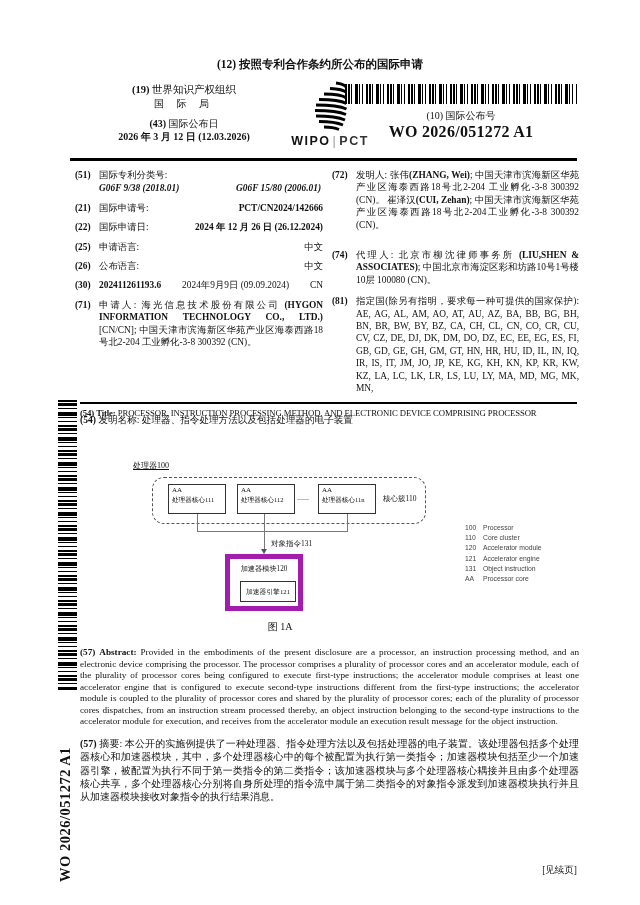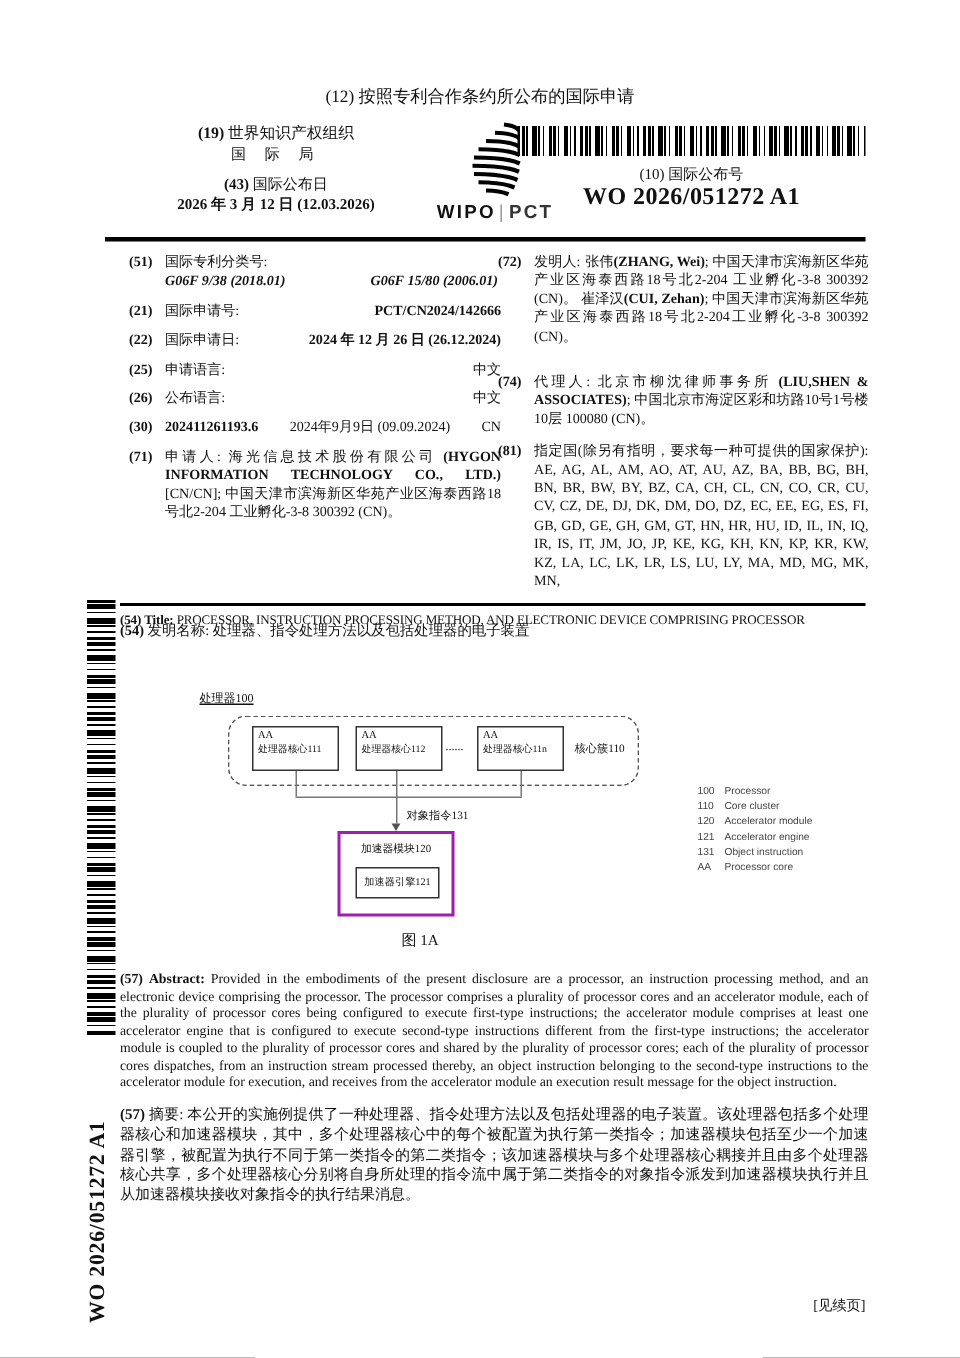--- a/index.html
+++ b/index.html
@@ -4,39 +4,39 @@
 <style>
   html,body{margin:0;padding:0;background:#888;}
   .page{position:relative;width:640px;height:905px;background:#fff;color:#111;
         font-family:"Liberation Serif","DejaVu Serif",serif;overflow:hidden;margin:0 auto;}
   .abs{position:absolute;}
   .b{font-weight:bold;}
   .bi{font-weight:bold;font-style:italic;}
   .just{text-align:justify;}
 
   
-  .line12{top:57px;left:0;width:640px;font-size:11.5px;font-weight:normal;text-align:center;}
+  .line12{top:57px;left:0;width:640px;font-size:11.5px;font-weight:bold;text-align:center;}
   .hdr-left{top:83px;left:88px;width:192px;text-align:center;font-size:10.5px;line-height:1.35;}
   .hdr-bureau{letter-spacing:5px;font-size:10px;}
   .hdr-43{margin-top:6px;font-size:10px;}
   .hdr-date{font-size:10px;font-weight:bold;}
   .logo-wrap{top:80px;left:276px;width:108px;text-align:center;}
   .logo-svg{display:block;margin:0 auto;}
   .logo-text{font-family:"Liberation Sans","DejaVu Sans",sans-serif;font-weight:bold;
              font-size:12.5px;letter-spacing:1.5px;margin-top:2px;}
   .logo-sep{color:#999;font-weight:400;padding:0 2px;}
   .barcode-h{top:84px;left:345px;width:232px;height:20px;
      background:repeating-linear-gradient(90deg,#000 0 2px,#fff 2px 3px,#000 3px 5px,#fff 5px 6px,#000 6px 7px,#fff 7px 10px,#000 10px 13px,#fff 13px 14px,#000 14px 15px,#fff 15px 17px,#000 17px 18px,#fff 18px 21px);}
   .pub-label{top:109px;left:345px;width:232px;text-align:center;font-size:10px;}
   .pub-value{top:123px;left:345px;width:232px;text-align:center;font-size:16px;font-weight:bold;letter-spacing:.3px;}
   .rule-thick{top:158px;left:70px;width:507px;height:3px;background:#000;}
 
   
   .biblio{top:169px;left:75px;width:504px;font-size:9.4px;line-height:1.32;}
-  .col-l{position:absolute;left:11px;top:0;width:248px;}
+  .col-l{position:absolute;left:0;top:0;width:248px;}
   .col-r{position:absolute;left:257px;top:0;width:247px;}
   .field{position:relative;padding-left:24px;margin-bottom:7px;}
   .field .num{position:absolute;left:0;top:0;font-weight:bold;}
   .kv{display:flex;justify-content:space-between;text-align:center;}
   .codes{display:flex;justify-content:space-between;padding-right:2px;}
   .ind{margin-top:1px;}
   .lbl{margin-right:3px;}
 
   
   .rule-thin{top:402px;left:80px;width:497px;height:1.5px;background:#000;}
@@ -62,21 +62,21 @@
   .fig-dots{position:absolute;left:297px;top:38px;font-size:8px;letter-spacing:0;}
   .fig-clusterlabel{position:absolute;left:383px;top:39px;font-size:7.5px;}
   .fline{position:absolute;background:#777;}
   .l-v1{left:197px;top:59px;width:1px;height:17px;}
   .l-v3{left:347px;top:59px;width:1px;height:17px;}
   .l-h{left:197px;top:76px;width:151px;height:1px;}
   .l-v2{left:264px;top:59px;width:1px;height:35px;}
   .arrowhead{position:absolute;left:261px;top:94px;width:0;height:0;
      border-left:3.5px solid transparent;border-right:3.5px solid transparent;border-top:5px solid #555;}
   .fig-instr{position:absolute;left:271px;top:84px;font-size:7.5px;}
-  .module{position:absolute;left:225px;top:99px;width:78px;height:57px;border:2px solid #a21caf;box-sizing:border-box;}
+  .module{position:absolute;left:225px;top:99px;width:78px;height:57px;border:5px solid #a21caf;box-sizing:border-box;}
   .module-label{text-align:center;font-size:7.2px;margin-top:5px;}
   .engine{position:absolute;left:10px;top:22px;width:56px;height:21px;border:1px solid #333;
      box-sizing:border-box;font-size:6.8px;text-align:center;line-height:19px;}
   .fig-caption{position:absolute;left:240px;top:165px;width:80px;text-align:center;font-size:10px;}
   .legend{position:absolute;left:465px;top:68px;font-family:"Liberation Sans","DejaVu Sans",sans-serif;
      font-size:6.8px;color:#444;line-height:1.5;}
   .legend .code{display:inline-block;width:18px;}
 
   
   .abstract-en{top:647px;left:80px;width:499px;font-size:9.2px;line-height:1.25;}

